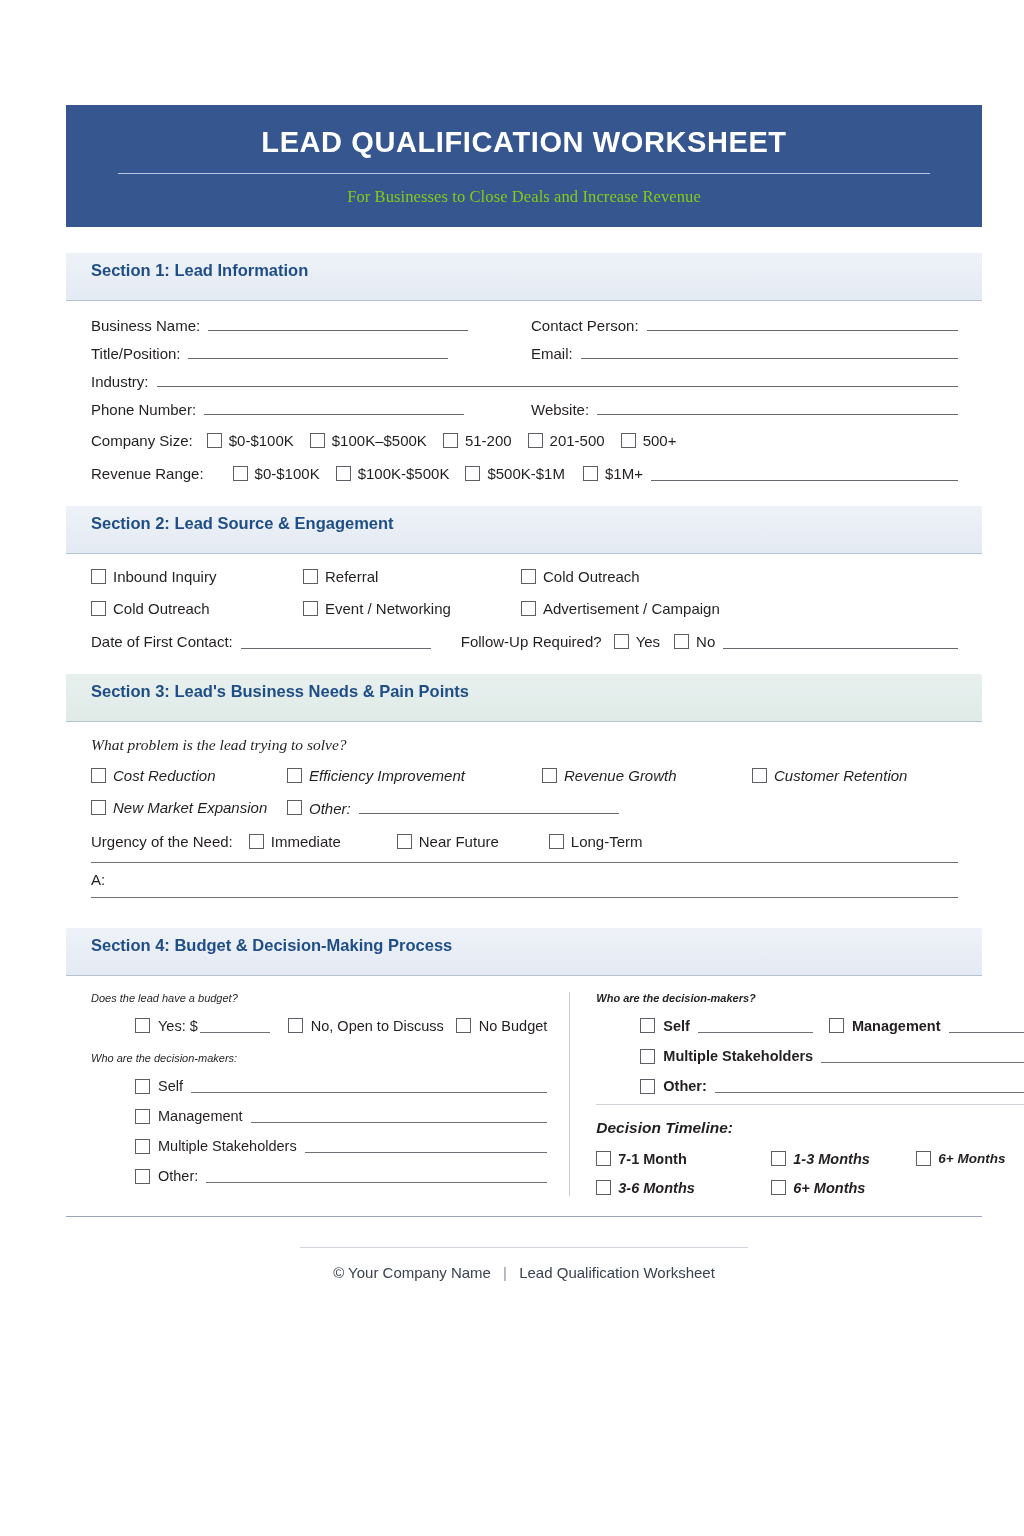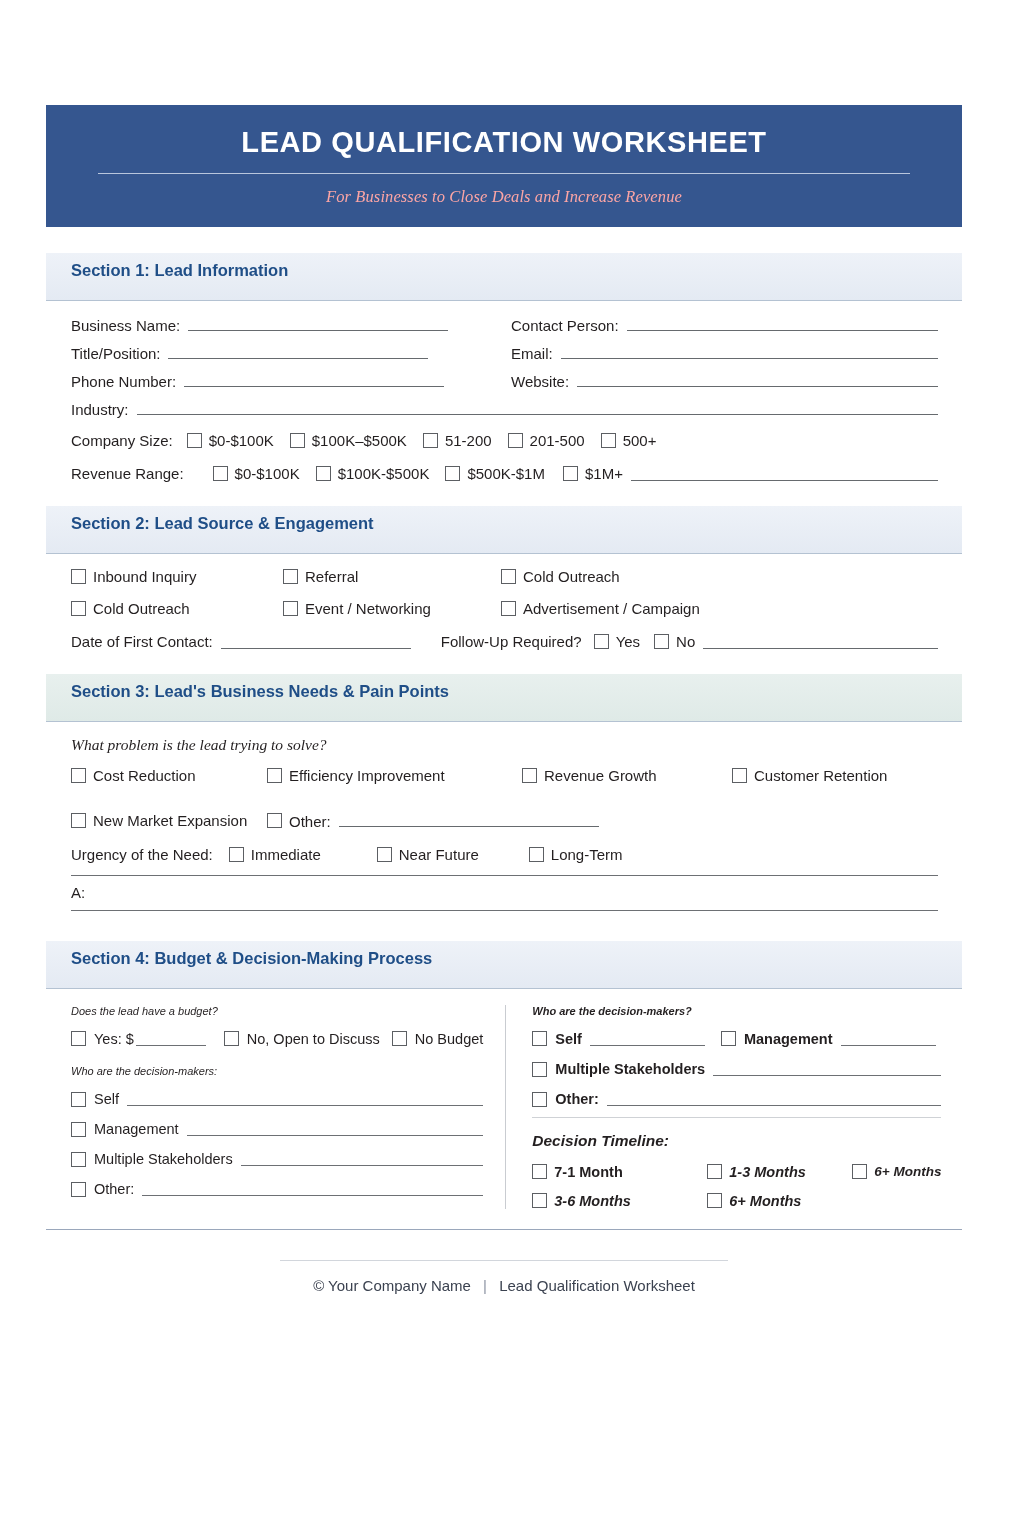--- a/index.html
+++ b/index.html
@@ -19,21 +19,21 @@
   .page {
     position: absolute;
     left: 0; top: 0;
     width: 1024px;
     height: 1536px;
     background: #fff;
   }
 
   .sheet {
     position: absolute;
-    left: 46px;
+    left: 66px;
     top: 105px;
     width: 916px;
   }
 
   
   .banner {
     background: #35568f;
     padding: 22px 30px 20px 30px;
     text-align: center;
     box-sizing: border-box;
@@ -46,23 +46,22 @@
     line-height: 1.1;
     margin: 0 0 14px 0;
     font-family: "Liberation Sans", sans-serif;
   }
   .banner-rule {
     height: 1px;
     background: #b9c6dd;
     margin: 0 22px 13px 22px;
   }
   .banner-sub {
-    color: #fca5a5;
+    color: #84cc16;
     font-size: 16.5px;
-    font-style: italic;
     font-family: "Liberation Serif", serif;
     letter-spacing: .1px;
   }
 
   
   .sec-head {
     box-sizing: border-box;
     height: 48px;
     line-height: 35px;
     padding-left: 25px;
@@ -141,23 +140,24 @@
     padding: 0 25px;
     font-size: 15.5px;
     font-style: italic;
     font-family: "Liberation Serif", serif;
     margin-bottom: 13px;
   }
   .s3grid {
     display: grid;
     grid-template-columns: 196px 255px 210px auto;
     padding: 0 24px 0 25px;
-    row-gap: 27px;
+    row-gap: 14px;
     font-size: 15px;
     align-items: center;
+    font-style: italic;
   }
   .answer-block {
     padding: 0 24px 0 25px;
     margin-top: 12px;
   }
   .answer-line {
     border-top: 1.4px solid #6d7074;
   }
   .answer-mid {
     position: relative;
@@ -183,20 +183,21 @@
   .s4-q {
     font-size: 11px;
     font-style: italic;
     margin-bottom: 14px;
   }
   .s4-row {
     display: flex;
     align-items: center;
     font-size: 14.5px;
     margin-bottom: 14px;
+    margin-left: 44px;
   }
   .s4-row .cb { margin-right: 8px; }
   .s4-blank {
     border-bottom: 1px solid #6d7074;
     height: 14px;
     flex: 1 1 auto;
     margin-left: 8px;
   }
   .s4-blank.w70  { flex: 0 0 70px; }
   .s4-blank.w115 { flex: 0 0 115px; }
@@ -273,33 +274,33 @@
           <span class="lbl">Title/Position:</span>
           <span class="blank fixed-260"></span>
         </div>
         <div class="half right">
           <span class="lbl">Email:</span>
           <span class="blank"></span>
         </div>
       </div>
 
       <div class="row">
+        <span class="lbl">Industry:</span>
+        <span class="blank"></span>
+      </div>
+
+      <div class="row">
         <div class="half left">
           <span class="lbl">Phone Number:</span>
           <span class="blank fixed-260"></span>
         </div>
         <div class="half right">
           <span class="lbl">Website:</span>
           <span class="blank"></span>
         </div>
-      </div>
-
-      <div class="row">
-        <span class="lbl">Industry:</span>
-        <span class="blank"></span>
       </div>
 
       <div class="optrow" style="margin-top:14px;">
         <span class="lbl" style="margin-right:14px">Company Size:</span>
         <span class="opt" style="margin-right:16px">
           <span class="cb"></span>
           <span>$0-$100K</span>
         </span>
         <span class="opt" style="margin-right:16px">
           <span class="cb"></span>

